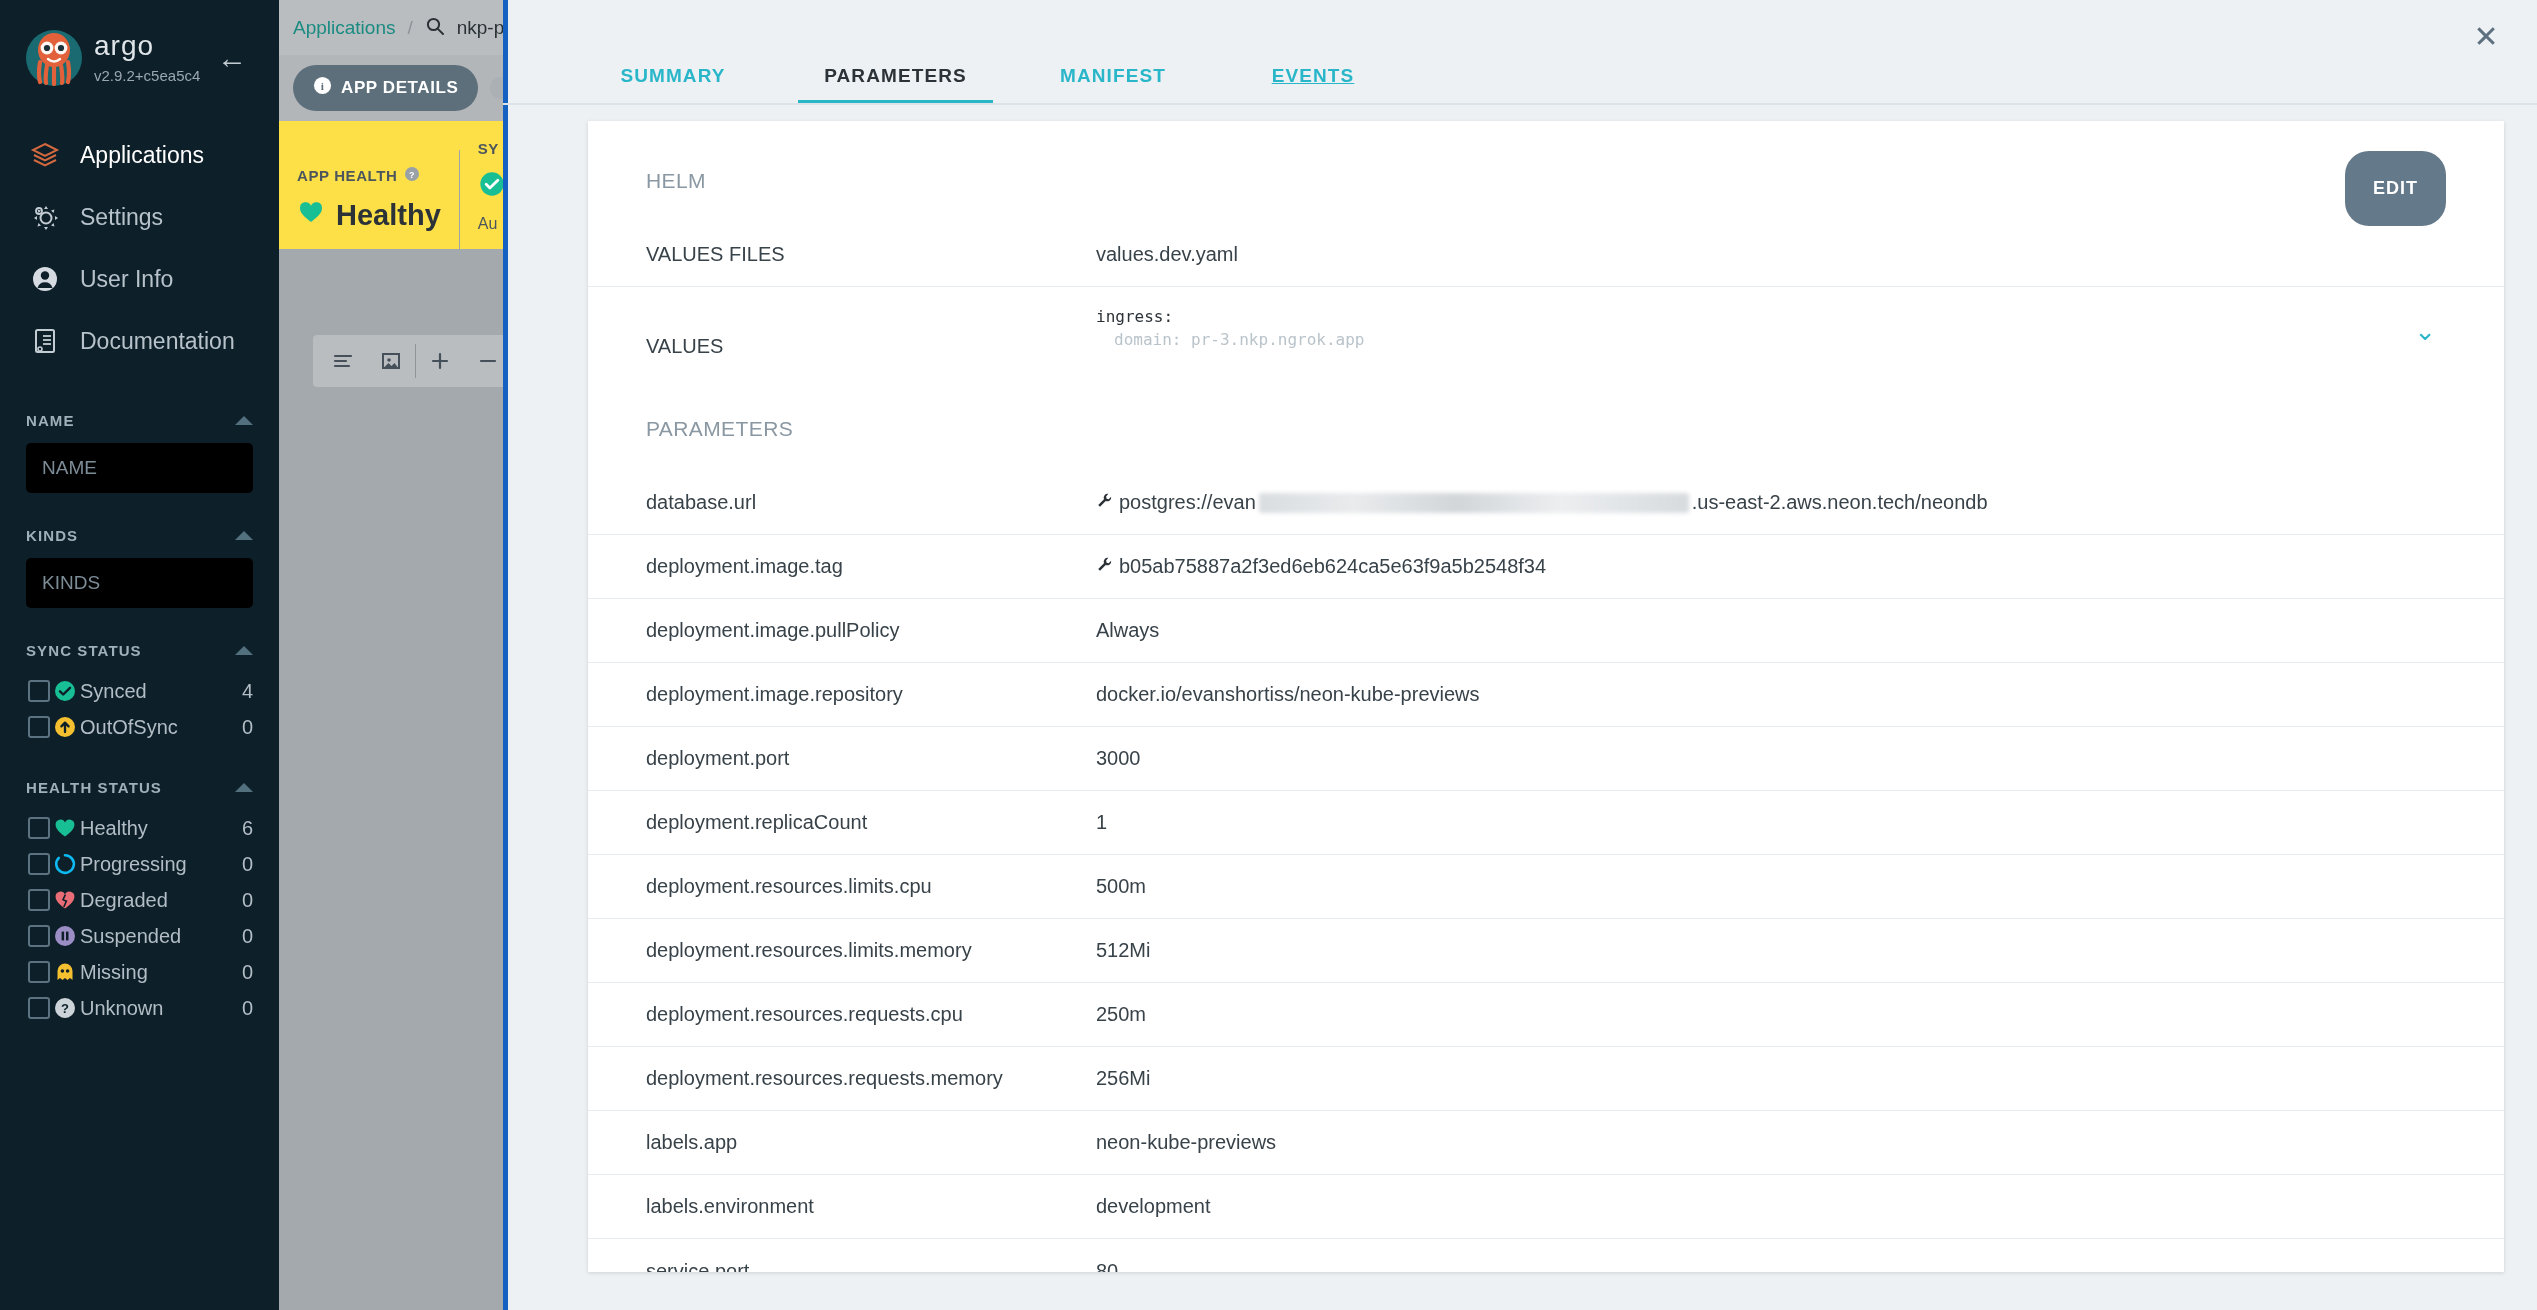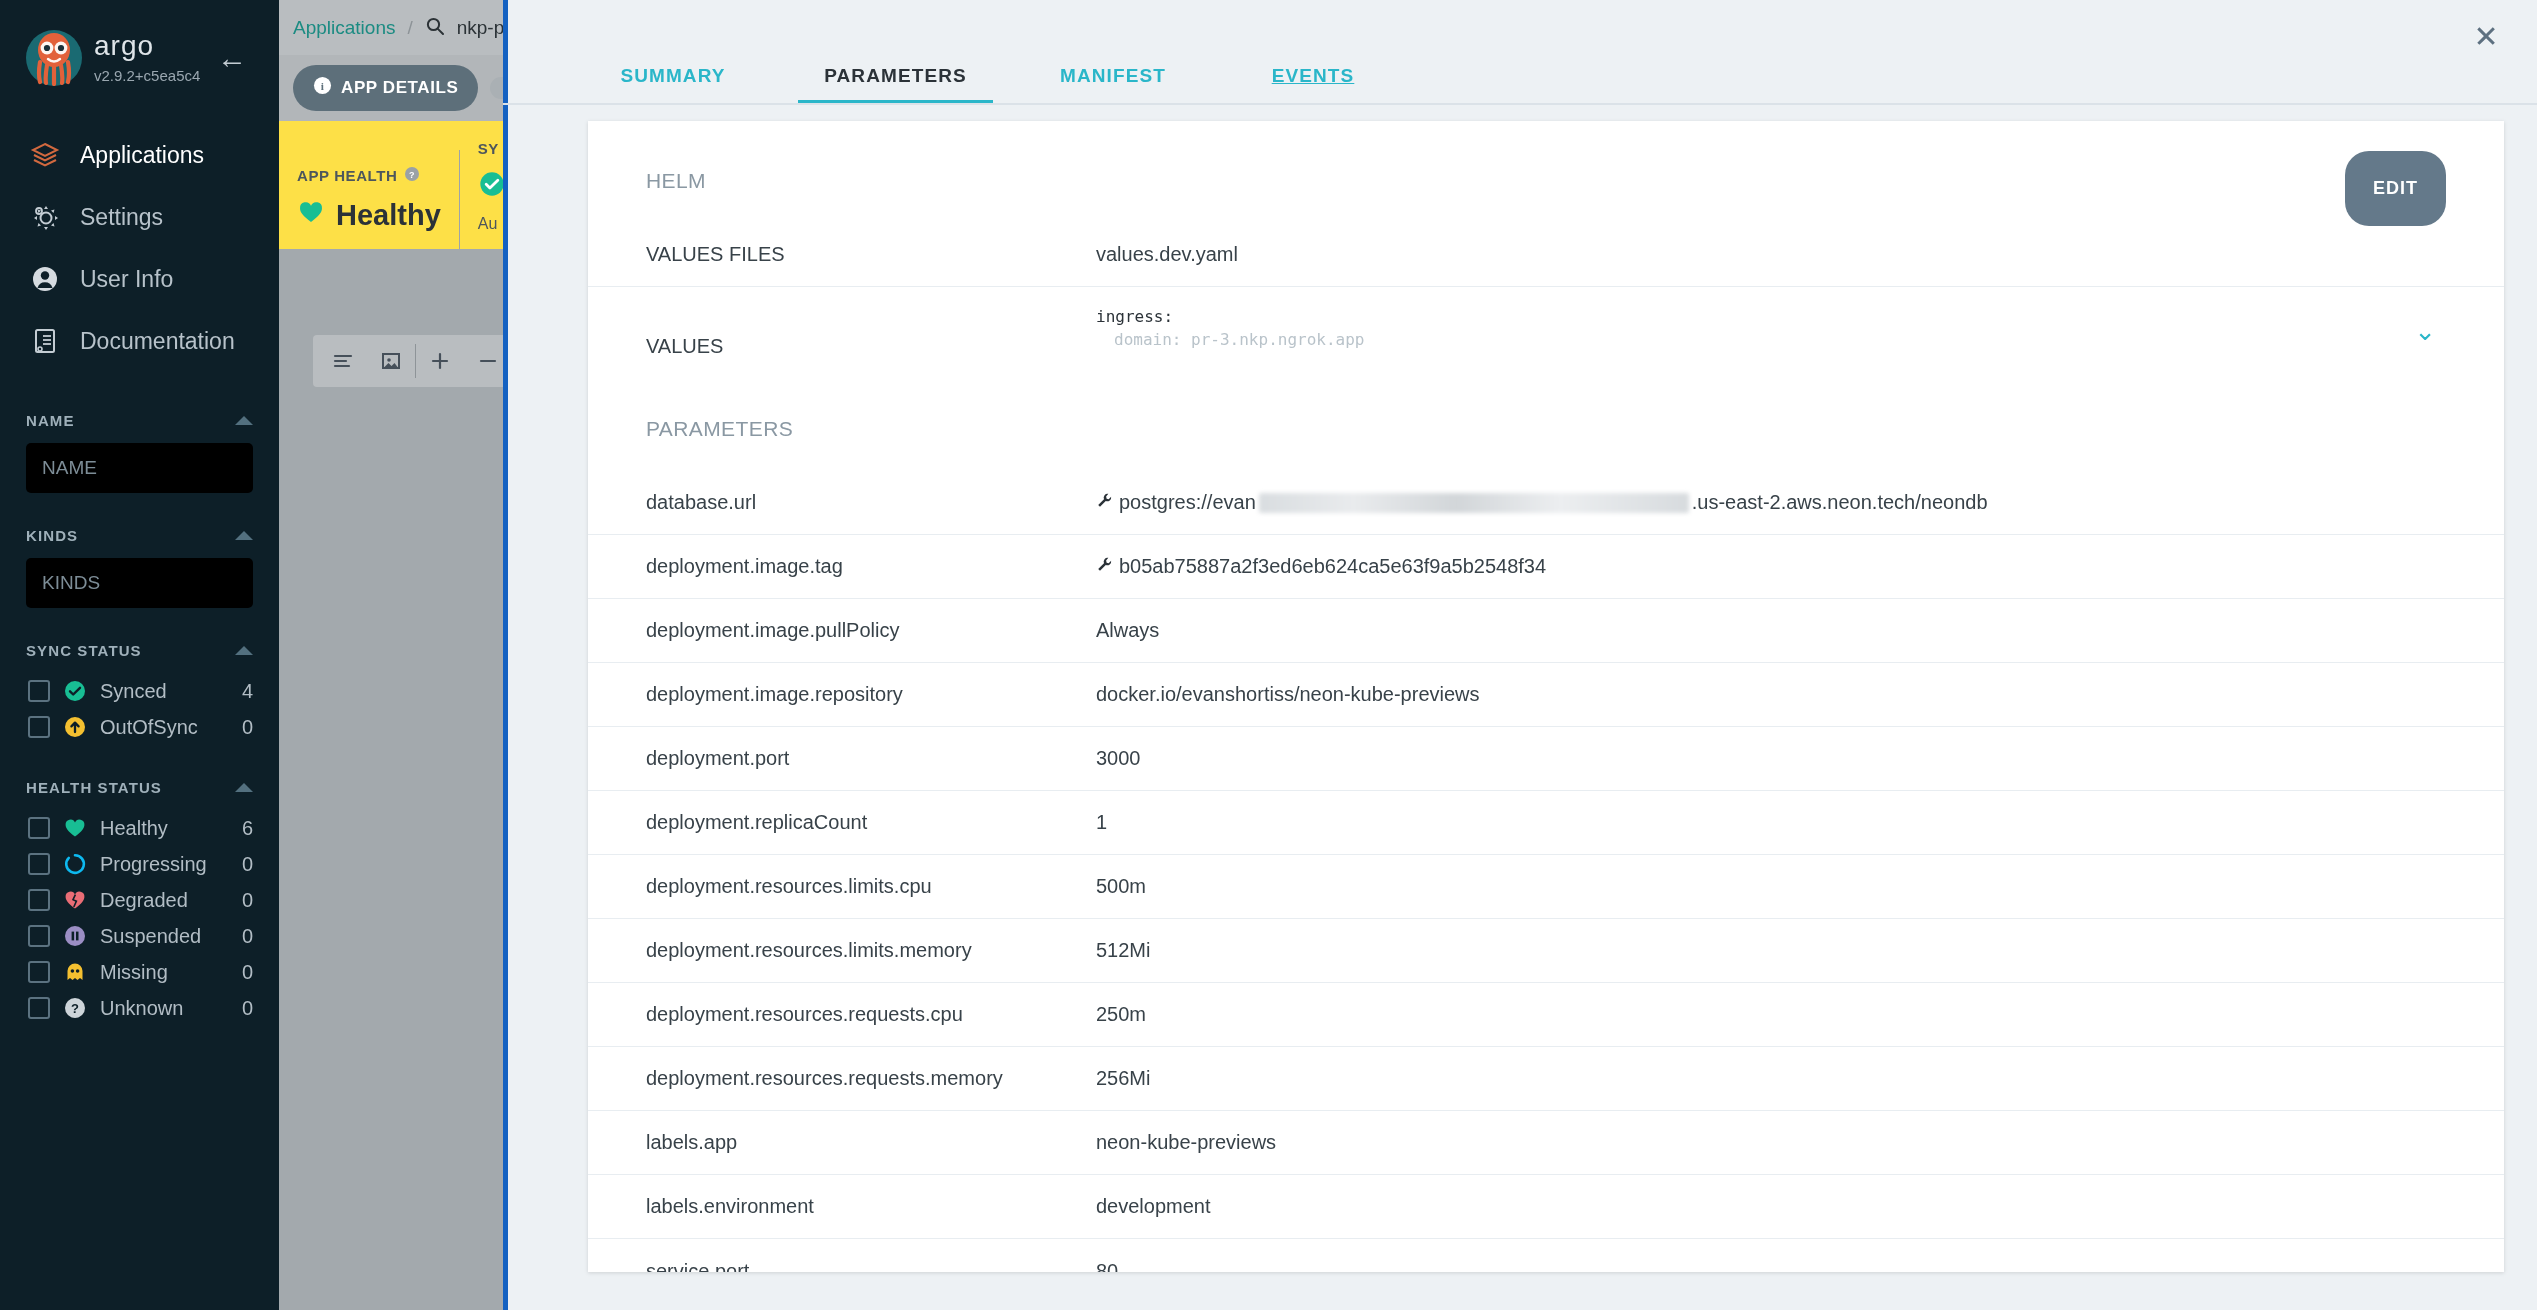--- a/index.html
+++ b/index.html
@@ -51,21 +51,21 @@
   .filter-input {
     display: block; margin: 0 26px 34px 26px; width: 227px; height: 50px;
     background: #000000; border: none; border-radius: 5px;
     color: #97a5ae; font-size: 19px; padding: 0 16px;
     font-family: "Liberation Sans", sans-serif;
   }
   .filter-input::placeholder { color: #7d8d97; }
 
   .filter-group { margin-bottom: 34px; }
   .frow {
-    display: flex; align-items: center; padding: 5px 26px 5px 28px; cursor: pointer; gap: 12px;
+    display: flex; align-items: center; padding: 5px 26px 5px 28px; cursor: pointer; gap: 2px;
   }
   .cbox { width: 22px; height: 22px; border: 2px solid #5b7280; border-radius: 3px; flex: 0 0 22px; }
   .sicon { width: 26px; height: 26px; flex: 0 0 26px; display: flex; align-items: center; justify-content: center; }
   .frow .flabel { font-size: 20px; color: #b2bdc5; }
   .frow .fcount { margin-left: auto; font-size: 20px; color: #b2bdc5; }
 
   
   .bg-view {
     position: absolute; left: 279px; top: 0; width: 224px; height: 1310px;
     background: #a3a9ad; overflow: hidden;

